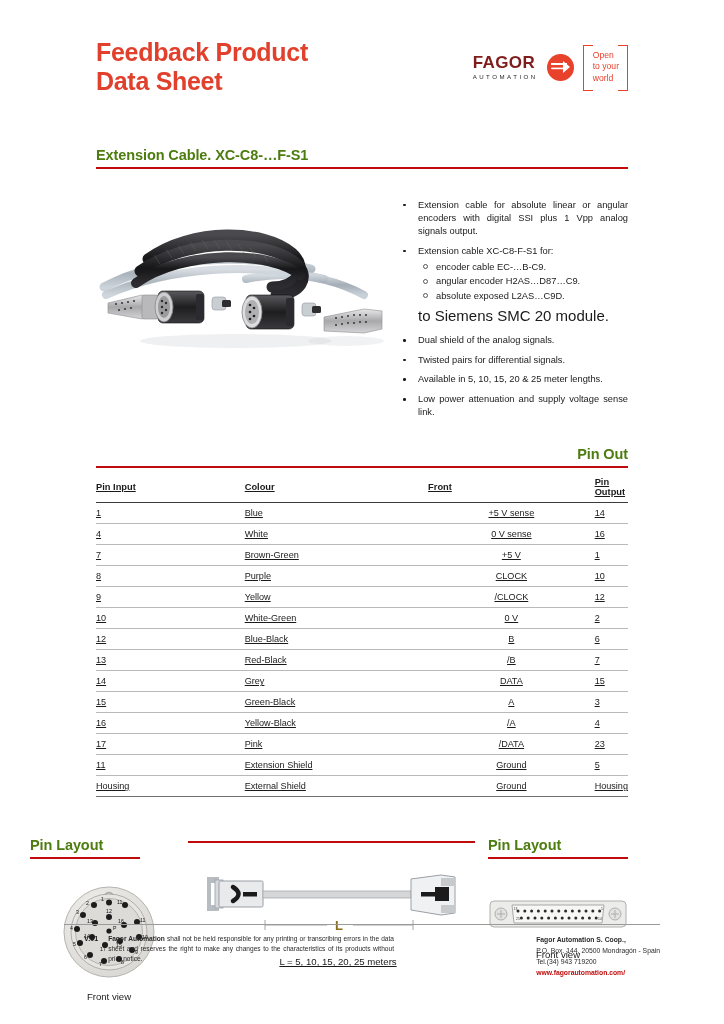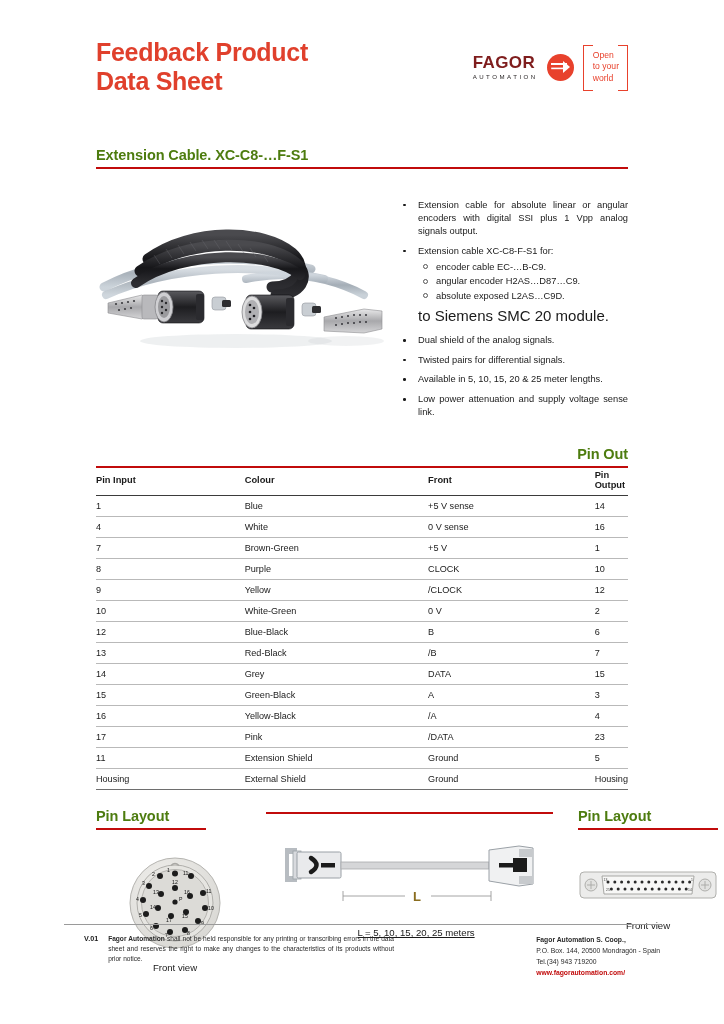--- a/index.html
+++ b/index.html
@@ -68,31 +68,31 @@
   ul.b2 { list-style: none; margin: 2px 0 0 0; padding: 0; }
   ul.b2 > li { position: relative; padding-left: 18px; font-size: 9.3px; line-height: 1.55; margin: 0; }
   ul.b2 > li::before {
     content: ""; position: absolute; left: 5px; top: 4.5px; width: 3px; height: 3px;
     border: 0.8px solid #555; border-radius: 50%; background: transparent;
   }
   .tail-line { font-size: 15px; line-height: 1.55; padding-left: 0; margin-top: 1px; }
 
   
   .pinout-head { margin-top: 20px; text-align: right; }
-  table.pinout { width: 100%; border-collapse: collapse; font-size: 9.1px; }
+  table.pinout { width: 100%; border-collapse: collapse; margin-top: 7px; font-size: 9.1px; text-decoration: underline; }
   table.pinout th {
     text-align: left; font-weight: bold; font-size: 9.3px; padding: 2px 0 5px 0;
     border-bottom: 1.6px solid #3b3b3b;
   }
   table.pinout td { padding: 5.4px 0 4.6px 0; border-bottom: 0.8px solid #b9b9b9; }
   table.pinout tr:last-child td { border-bottom: 1.2px solid #6e6e6e; }
-  .c1 { width: 150px; } .c2 { width: 185px; } .c3 { width: 168px; } .c4 { width: auto; }
+  .c1 { width: 150px; } .c2 { width: 185px; } .c3 { width: 168px; text-align: center; } .c4 { width: auto; }
 
   
-  .panels { display: flex; margin-top: 18px; gap: 12px; }
+  .panels { display: flex; margin-top: 40px; gap: 0; justify-content: flex-end; }
   .panel-a { width: 158px; flex: none; }
   .panel-b { width: 300px; flex: none; }
   .panel-c { flex: 1; }
   .panel-rule-a { width: 110px; }
   .panel-rule-b { width: 287px; }
   .panel-rule-c { width: 140px; }
 
   .front-view { text-align: center; font-size: 9.6px; color: #1a1a1a; }
 
   .circ-wrap { display: flex; justify-content: center; margin-top: 26px; }

